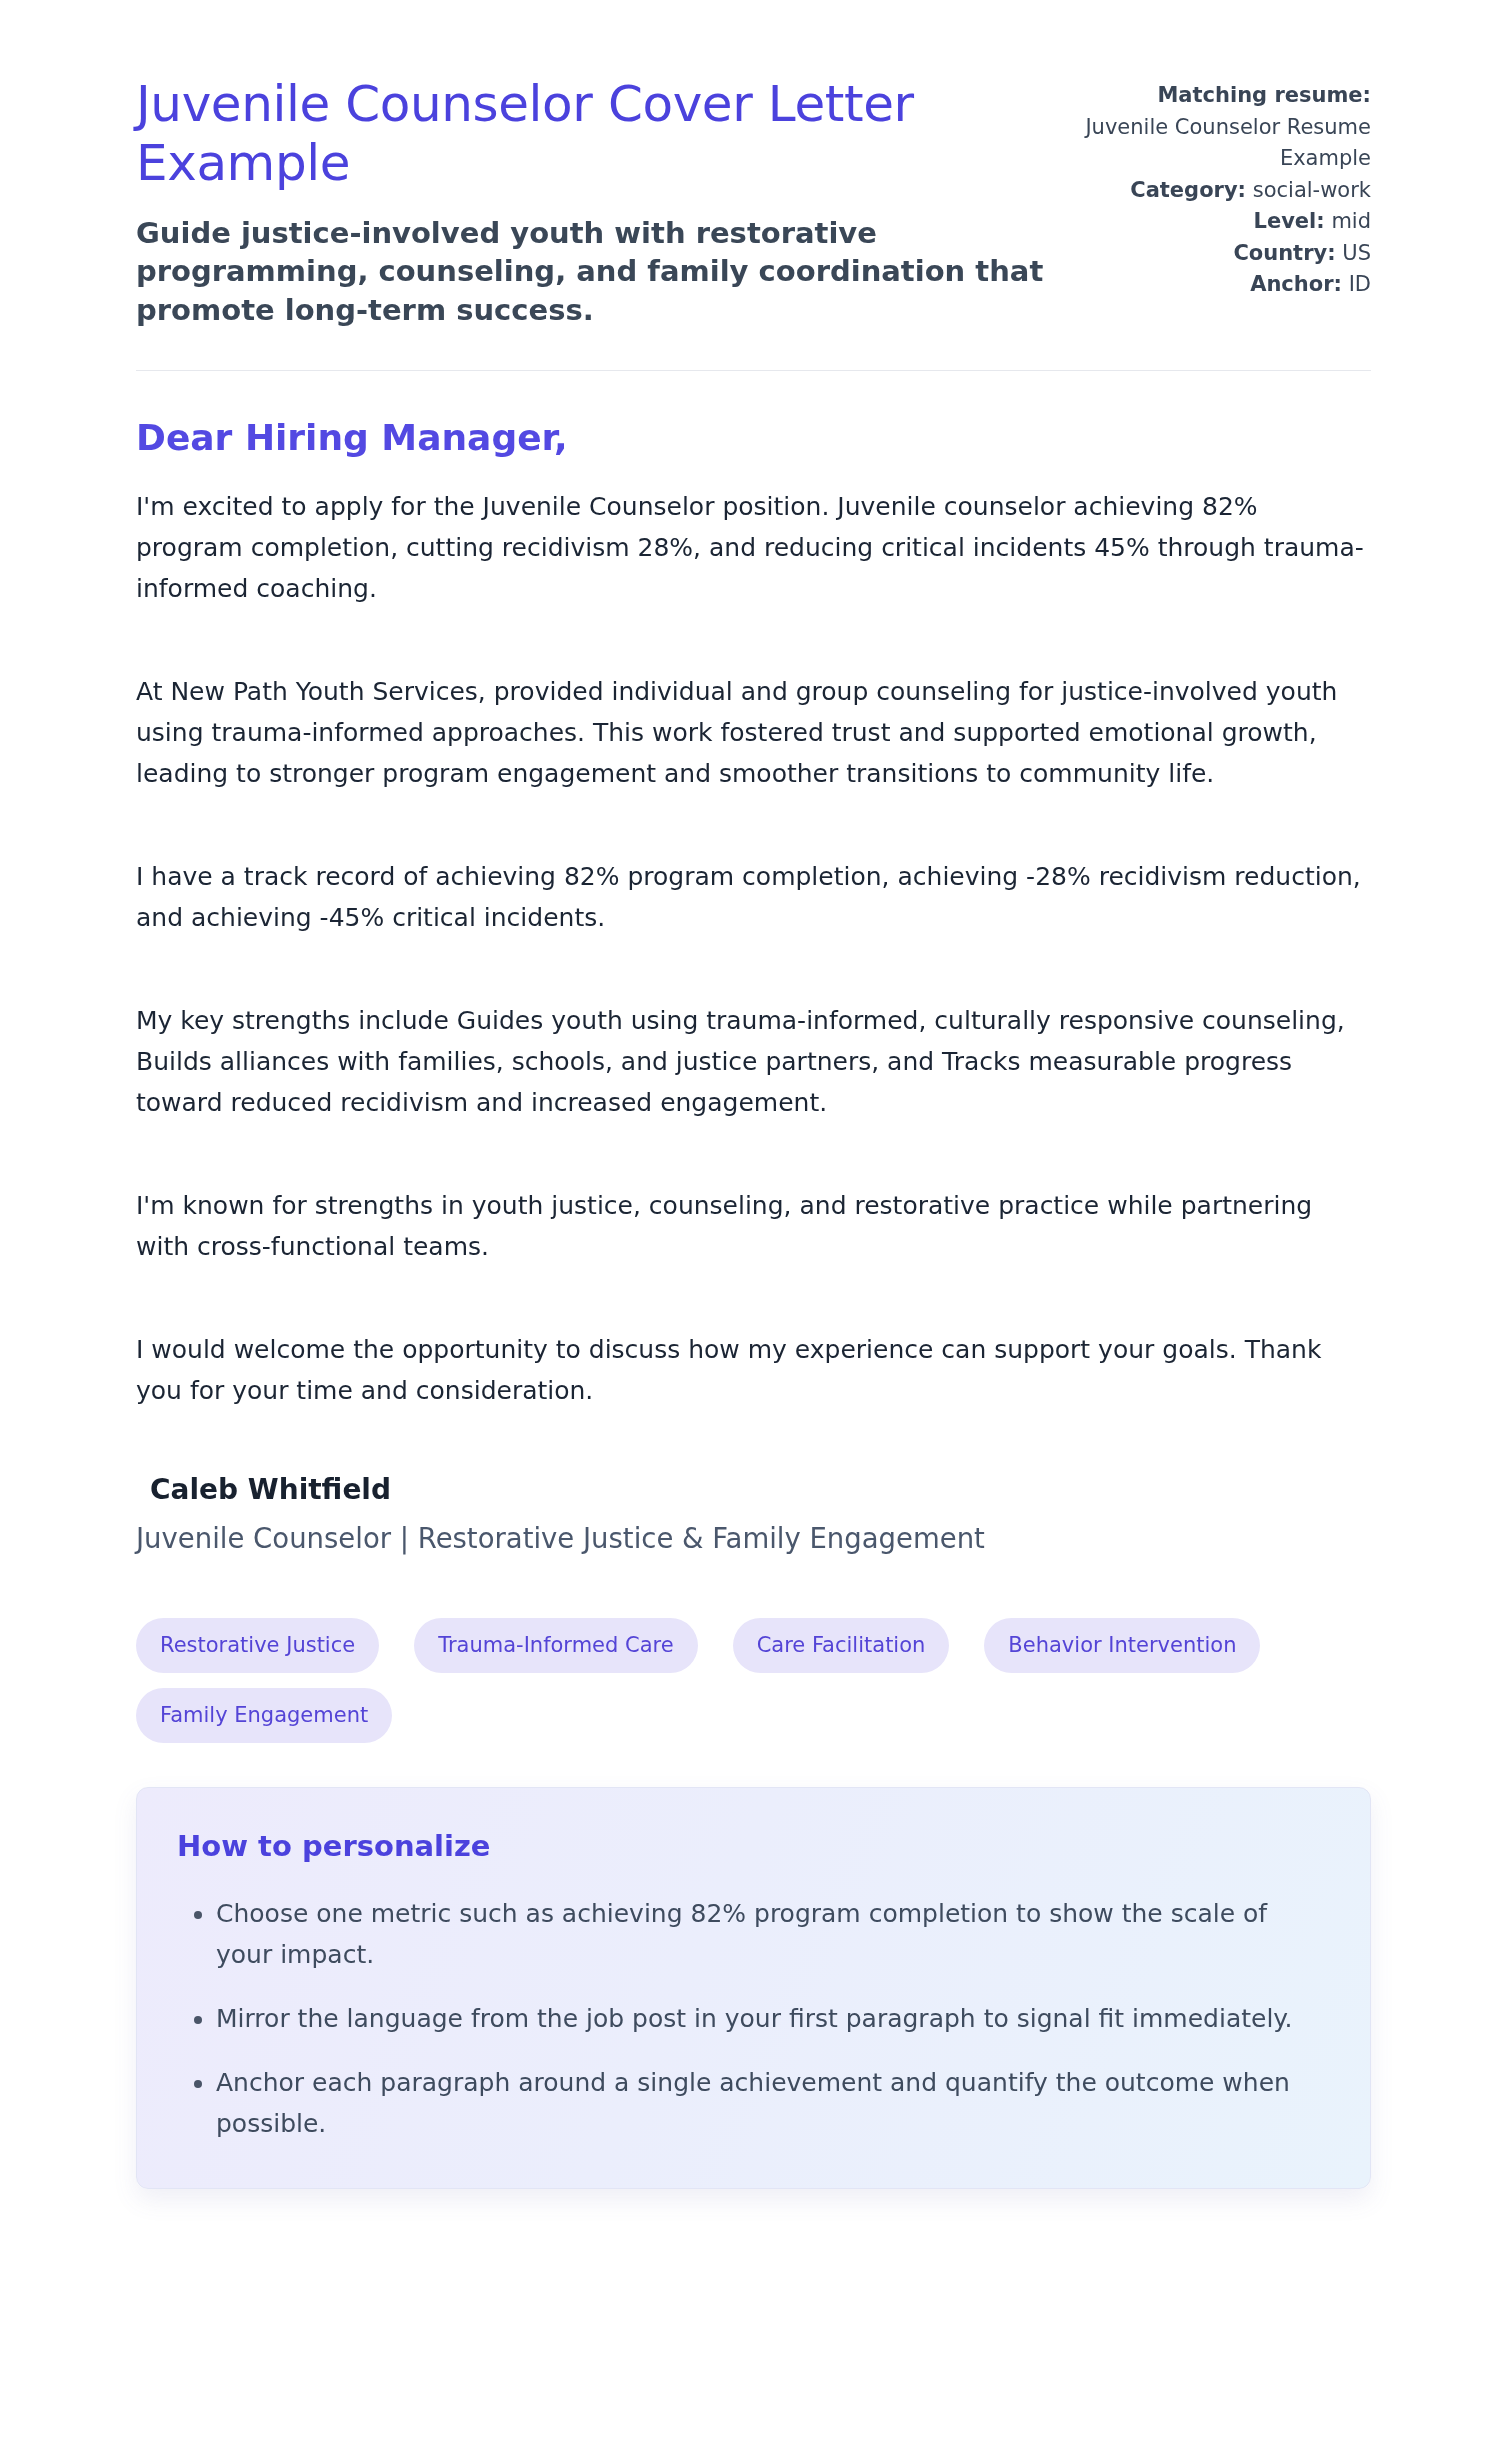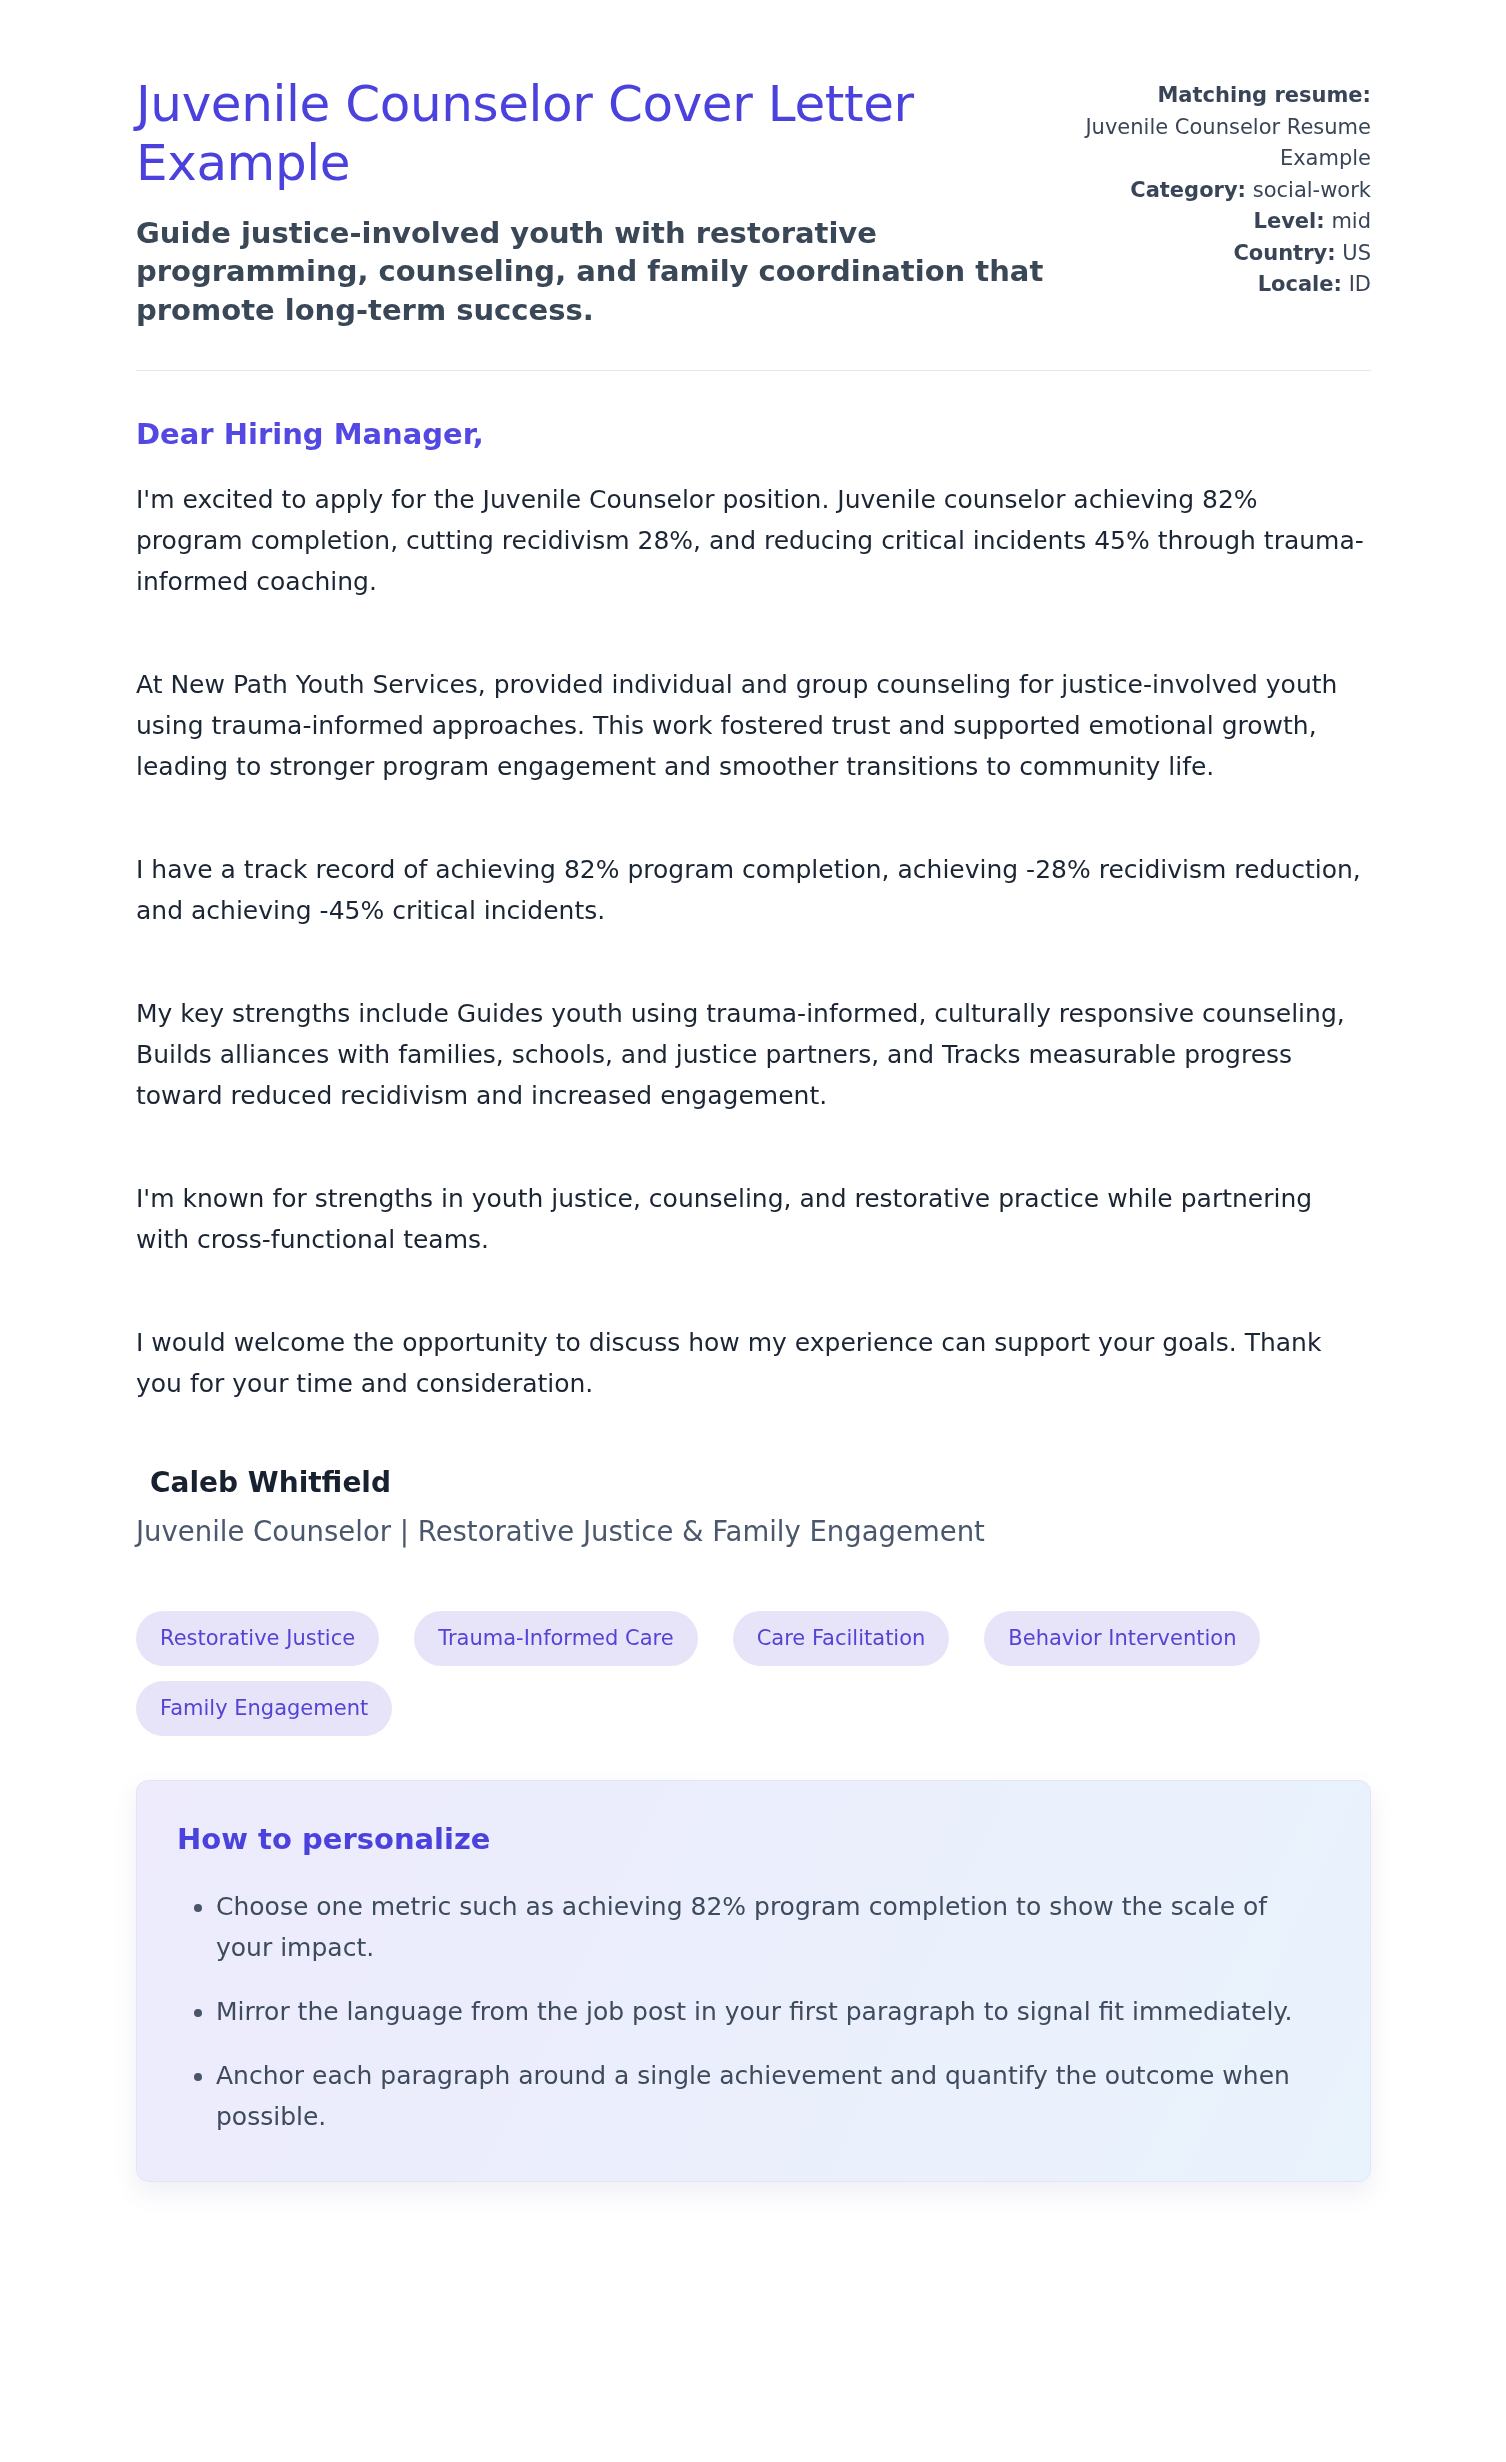--- a/index.html
+++ b/index.html
@@ -66,21 +66,21 @@
     color: var(--meta-text);
   }
   .meta-row strong { font-weight: 700; }
   .divider {
     border: none;
     border-top: 1.8px solid var(--divider);
     margin: 41px 0 0 0;
   }
   .greeting {
     margin: 46px 0 28px 0;
-    font-size: 29px;
+    font-size: 36px;
     font-weight: 700;
     color: var(--greeting);
   }
   .body-par {
     margin: 0 0 62px 0;
     font-size: 25px;
     line-height: 1.64;
     color: var(--text);
   }
   .signature { margin-top: 5.3px; }
@@ -160,21 +160,21 @@
       </div>
       <div class="meta-row">
         <strong>Level:</strong>
         <span>mid</span>
       </div>
       <div class="meta-row">
         <strong>Country:</strong>
         <span>US</span>
       </div>
       <div class="meta-row">
-        <strong>Locale:</strong>
+        <strong>Anchor:</strong>
         <span>ID</span>
       </div>
     </aside>
   </header>
 
   <hr class="divider">
 
   <main>
     <p class="greeting">Dear Hiring Manager,</p>
 

